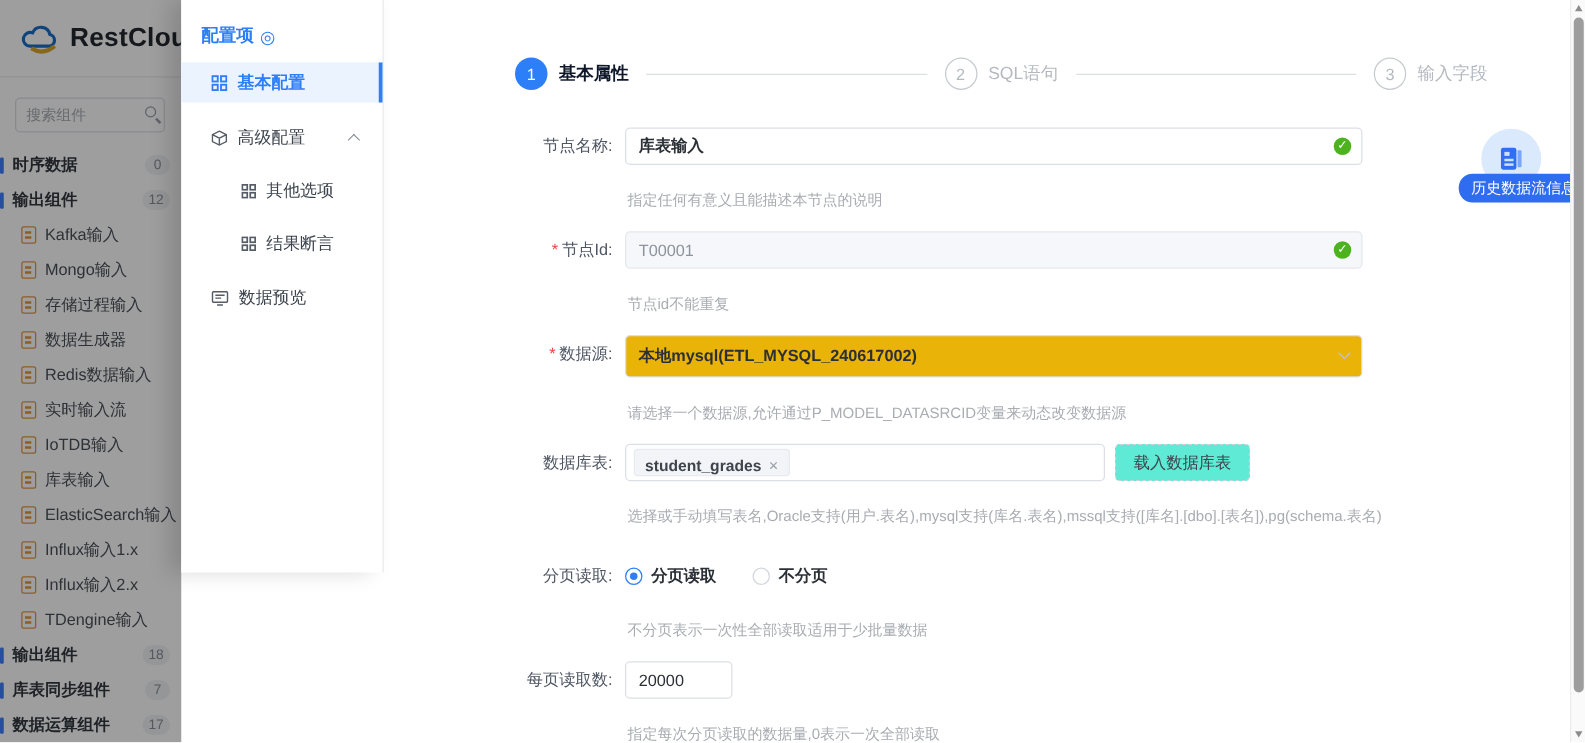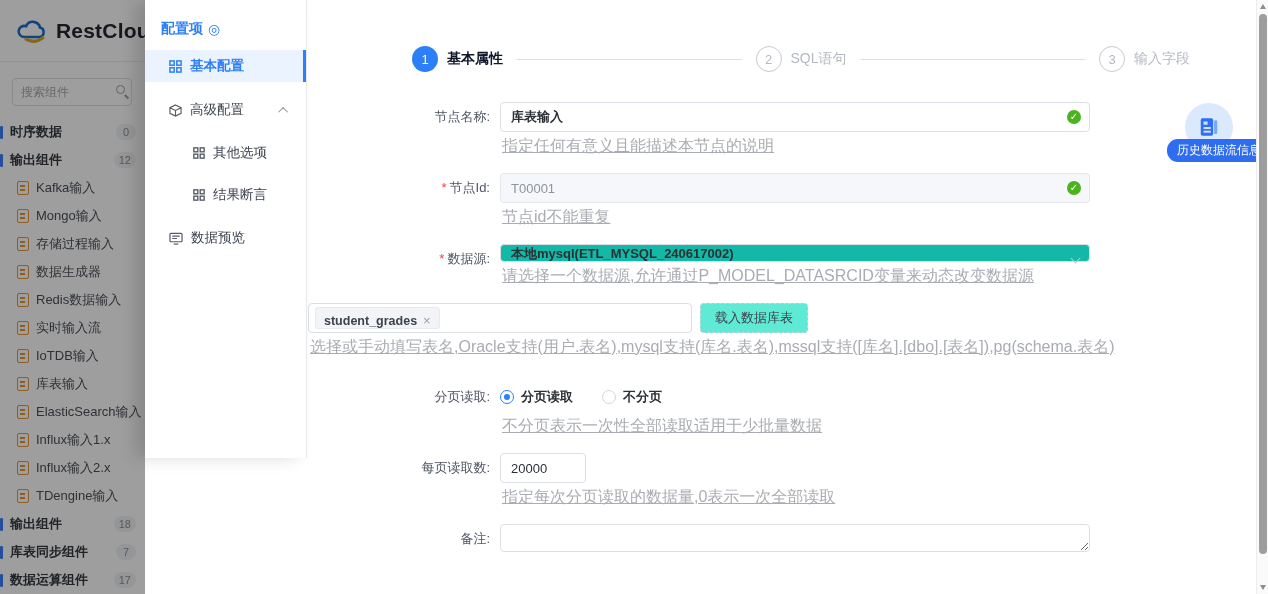--- a/index.html
+++ b/index.html
@@ -51,22 +51,22 @@
   .step-line { flex:1 1 auto; height:1px; background:#dcdfe6; margin:0 14px; }
 
   .form { margin-top:30px; }
   .f-row { display:flex; margin-bottom:6px; }
   .f-label { width:192px; text-align:right; padding-right:10px; font-size:13px; color:#4e5563; line-height:30px; white-space:nowrap; }
   .req { color:#f03e3e; margin-right:3px; }
   .f-body { position:relative; }
   .inp { width:590px; height:30px; border:1px solid #dcdfe6; border-radius:4px; padding:0 30px 0 10px; font-size:13px; color:#2b2f36; font-weight:bold; outline:none; background:#fff; }
   .inp.disabled { background:#f5f7fa; border-color:#e4e7ed; color:#8f949c; font-weight:normal; }
   .check-badge { position:absolute; right:9px; top:8px; width:14px; height:14px; border-radius:50%; background:#4cb31f; color:#fff; font-size:10px; line-height:14px; text-align:center; }
-  .hint { font-size:16px; color:#a9acb2; margin:4px 0 10px 2px; white-space:nowrap;text-decoration:underline; }
-  .select-box { width:590px; height:18px; border:1px solid #dcdfe6; border-radius:4px; padding:0 26px 0 10px; font-size:13px; color:#2b2f36; font-weight:bold; display:flex; align-items:flex-start; background:#14b8a6; cursor:pointer; }
+  .hint { font-size:12px; color:#a9acb2; margin:20px 0 10px 2px; white-space:nowrap; }
+  .select-box { width:590px; height:34px; border:1px solid #dcdfe6; border-radius:4px; padding:0 26px 0 10px; font-size:13px; color:#2b2f36; font-weight:bold; display:flex; align-items:center; background:#eab308; cursor:pointer; }
   .chev-down { position:absolute; right:11px; top:11px; width:7px; height:7px; border-right:1.5px solid #c0c4cc; border-bottom:1.5px solid #c0c4cc; transform:rotate(45deg); }
   .tag-input { width:384px; height:30px; border:1px solid #dcdfe6; border-radius:4px; display:flex; align-items:center; padding:0 6px; background:#fff; }
   .tag { display:flex; align-items:flex-end; gap:6px; background:#f2f4f7; border:1px solid #e7eaef; border-radius:3px; height:22px; padding:0 8px; font-size:12.5px; color:#3f444c; font-weight:bold; }
   .tag-x { color:#9aa0a8; font-weight:normal; font-size:13px; cursor:pointer; }
   .dash-btn { margin-left:8px; height:30px; padding:0 14px; border:1px dashed #cfd3da; border-radius:4px; background:#5eead4; font-size:13px; color:#3c434d; cursor:pointer; font-family:inherit; }
   .radio-row { display:flex; align-items:center; height:30px; gap:7px; }
   .rad { width:14px; height:14px; border-radius:50%; position:relative; flex:0 0 auto; }
   .rad.on { border:1px solid #2d7ff7; background:#fff; }
   .rad.on .rad-dot { position:absolute; left:3px; top:3px; width:6px; height:6px; border-radius:50%; background:#2d7ff7; }
   .rad.off { border:1px solid #d3d7de; background:#fff; }
@@ -285,20 +285,21 @@
         <div class="f-body">
           <div class="select-box">
             <span>本地mysql(ETL_MYSQL_240617002)</span>
           </div>
           <span class="chev-down"></span>
           <div class="hint">请选择一个数据源,允许通过P_MODEL_DATASRCID变量来动态改变数据源</div>
         </div>
       </div>
 
       <div class="f-row" style="margin-bottom:14px;">
+        <div class="f-label">数据库表:</div>
         <div class="f-body">
           <div style="display:flex; align-items:flex-start;">
             <div class="tag-input">
               <span class="tag">
                 <span>student_grades</span>
                 <span class="tag-x">×</span>
               </span>
             </div>
             <button class="dash-btn">载入数据库表</button>
           </div>

